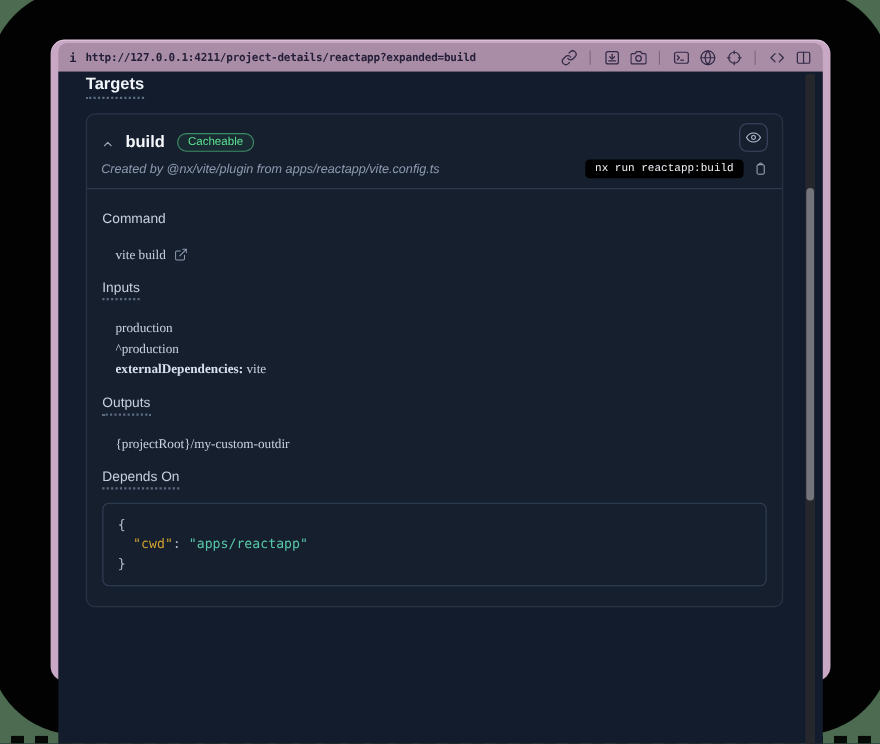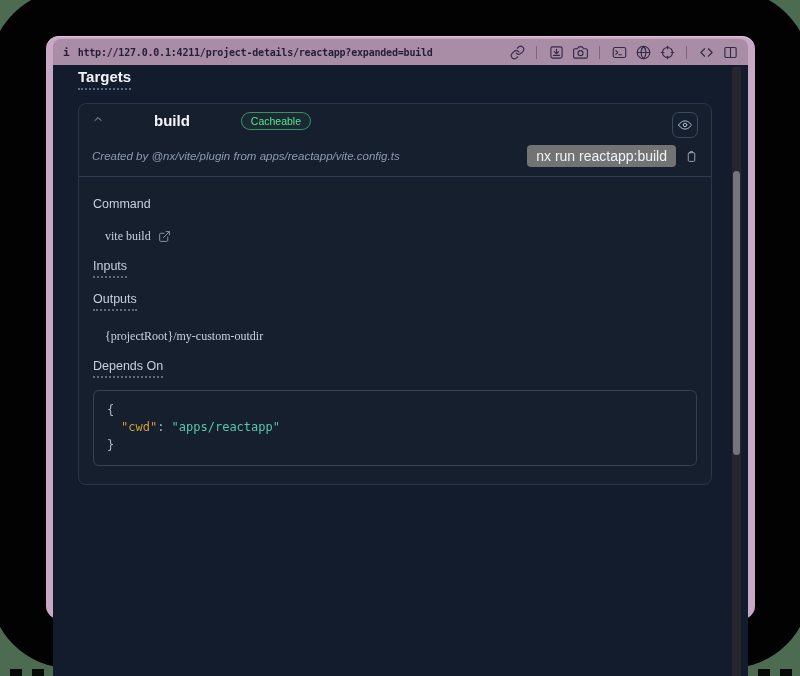--- a/index.html
+++ b/index.html
@@ -52,40 +52,40 @@
   .page-heading span {
     display:inline-block; font-size:15px; font-weight:600; color:#f1f5f9;
     border-bottom:2px dotted #5b6b81; padding-bottom:3px;
   }
   
   .card {
     margin-top:13px; width:634px; background:#161f2e;
     border:1px solid #2a3547; border-radius:8px;
   }
   .card-header { padding:8px 13px 9px 13px; }
-  .hdr-row { display:flex; align-items:flex-start;gap:40px; }
+  .hdr-row { display:flex; align-items:flex-end; }
   .chev { width:14px; height:14px; display:flex; align-items:center; cursor:pointer; }
   .chev svg { width:12px; height:12px; stroke:#9aa7b8; stroke-width:2; fill:none; stroke-linecap:round; stroke-linejoin:round; }
   .target-name { font-size:15px; font-weight:700; color:#f5f7fa; margin-left:8px; }
   .badge {
     margin-left:11px; font-size:10.5px; color:#5ce08f;
     border:1px solid rgba(92,224,143,.55); background:rgba(92,224,143,.06);
     border-radius:999px; padding:2.5px 9px; line-height:1;
   }
   .eye-btn {
     margin-left:auto; width:26px; height:26px; border:1px solid #3c4a61;
     border-radius:7px; display:flex; align-items:center; justify-content:center;
     cursor:pointer; background:transparent;
   }
   .eye-btn svg { width:14px; height:14px; stroke:#b6c2d4; stroke-width:1.7; fill:none; stroke-linecap:round; stroke-linejoin:round; }
   .created-row { display:flex; align-items:center; margin-top:7px; }
   .created-by { font-style:italic; font-size:11.5px; color:#8d9bb0; }
   .run-chip {
-    margin-left:auto; font-family:Liberation Sans, sans-serif; font-size:14px;
-    color:#eef2f7; background:#737373; border-radius:4px; padding:3px 9px; cursor:pointer;
+    margin-left:auto; font-family:Liberation Mono, monospace; font-size:10px;
+    color:#eef2f7; background:#000000; border-radius:4px; padding:3px 9px; cursor:pointer;
   }
   .copy-btn { margin-left:9px; cursor:pointer; display:flex; }
   .copy-btn svg { width:13px; height:15px; stroke:#aab6c6; stroke-width:1.6; fill:none; stroke-linecap:round; stroke-linejoin:round; }
   .card-divider { border-top:1px solid #2e3b52; }
   .card-body { padding:6px 14px 16px 14px; }
   .sec-label { margin-top:14px; font-size:12.5px; color:#c6d0dd; }
   .sec-label .dotted {
     display:inline-block; border-bottom:2px dotted #5b6b81; padding-bottom:3px;
   }
   .mono-val {
@@ -235,20 +235,25 @@
                   <path d="M18 13v6a2 2 0 0 1-2 2H5a2 2 0 0 1-2-2V8a2 2 0 0 1 2-2h6"></path>
                   <polyline points="15 3 21 3 21 9"></polyline>
                   <line x1="10" y1="14" x2="21" y2="3"></line>
                 </svg>
             </span>
           </div>
 
           <div class="sec-label">
             <span class="dotted">Inputs</span>
           </div>
+          <div class="mono-val">
+            <div class="inp-item">production</div>
+            <div class="inp-item">^production</div>
+            <div class="inp-item"><span class="inp-key">externalDependencies:</span><span> vite</span></div>
+          </div>
 
           <div class="sec-label">
             <span class="dotted">Outputs</span>
           </div>
           <div class="mono-val">{projectRoot}/my-custom-outdir</div>
 
           <div class="sec-label">
             <span class="dotted">Depends On</span>
           </div>
 

